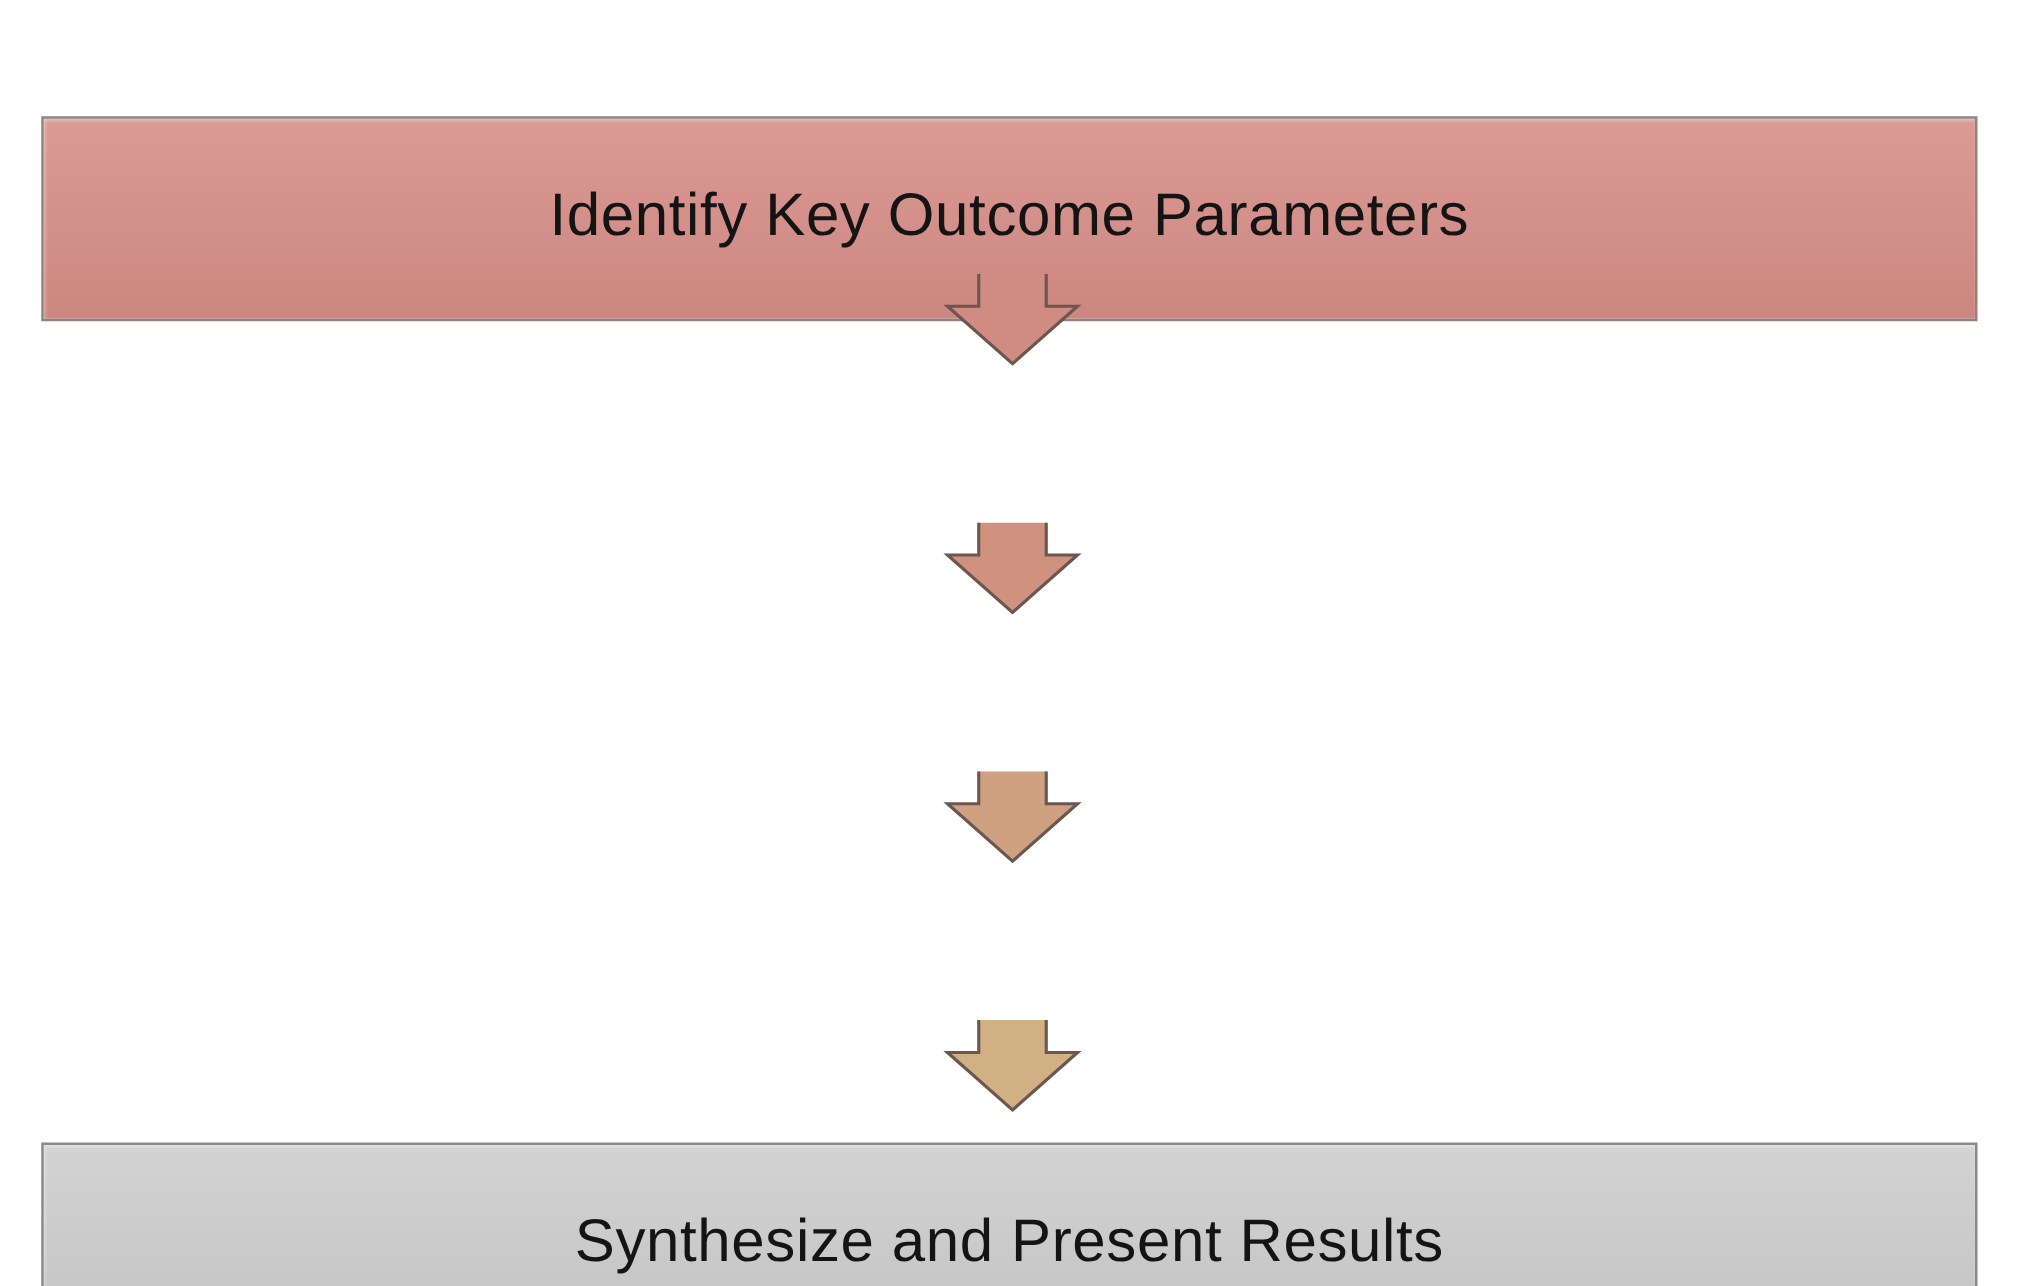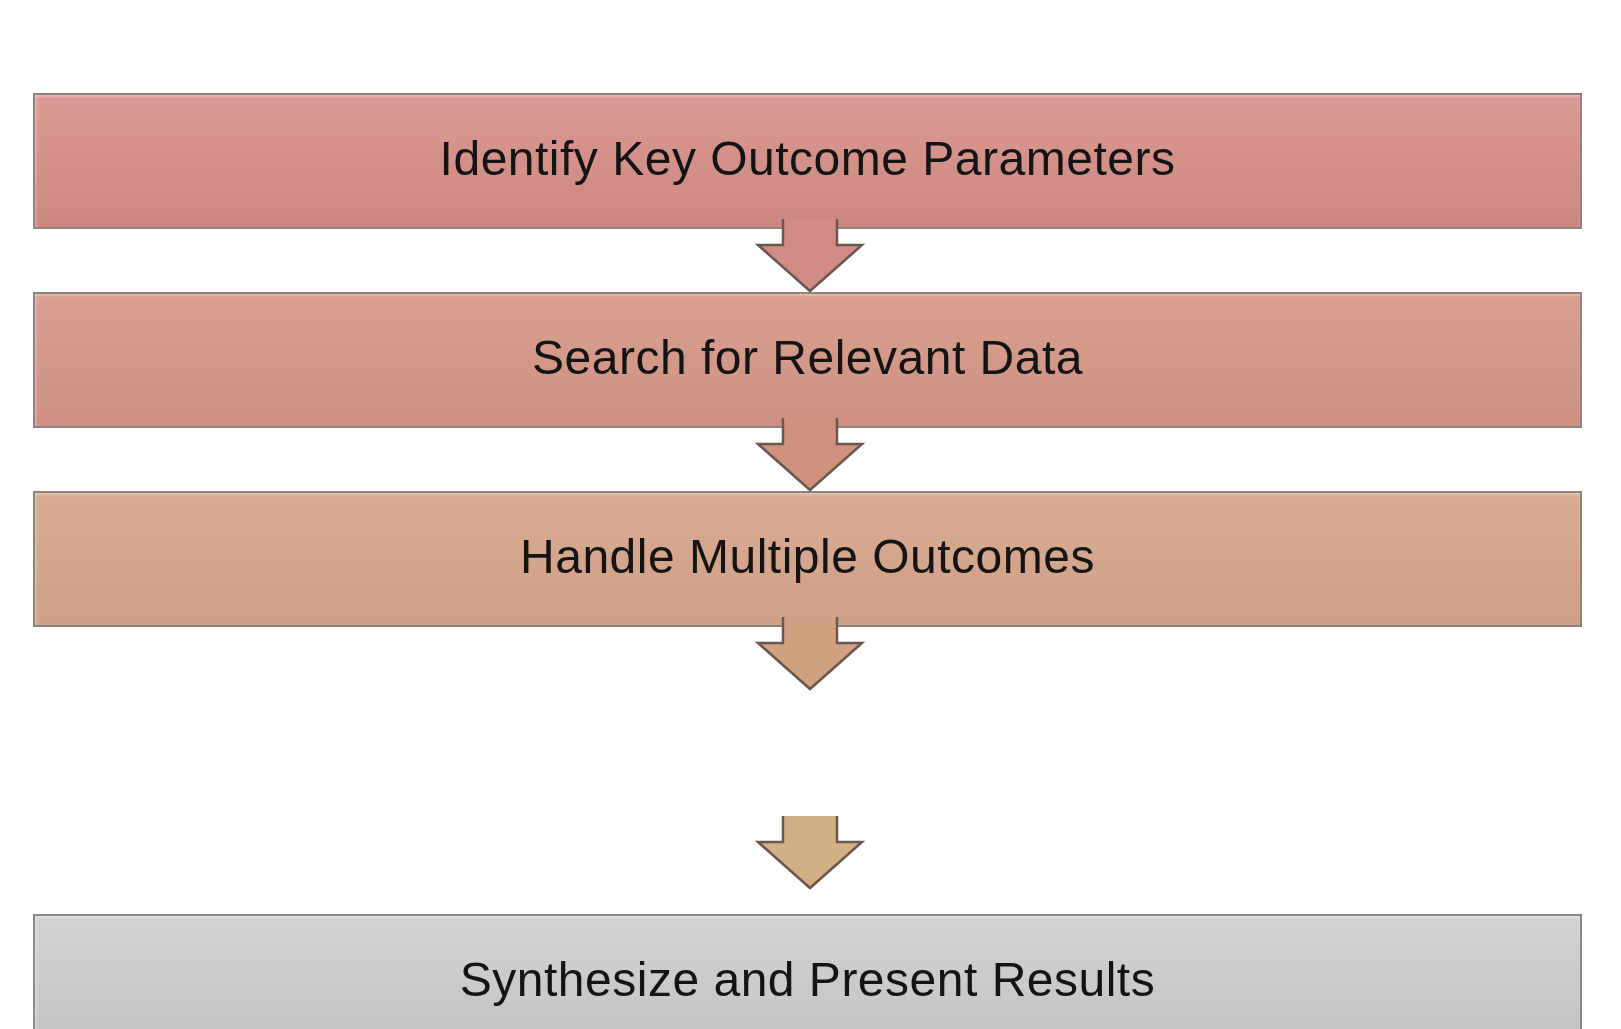--- a/index.html
+++ b/index.html
@@ -12,21 +12,21 @@
     width: 1621px;
     height: 1029px;
     background: #ffffff;
     overflow: hidden;
     font-family: "Liberation Sans", sans-serif;
   }
   .step {
     position: absolute;
     left: 33px;
     width: 1549px;
-    height: 136px;
+    height: 164px;
     box-sizing: border-box;
     border: 2px solid #8e8683;
     display: flex;
     align-items: center;
     justify-content: center;
     z-index: 1;
     box-shadow: inset 0 2px 2px rgba(255,255,255,0.28), inset 2px 0 2px rgba(255,255,255,0.22);
   }
   .step-label {
     font-size: 48px;
@@ -62,33 +62,27 @@
   <div id="s1" class="step" style="background: linear-gradient(rgb(219, 155, 148), rgb(204, 134, 128)); border-color: rgb(143, 131, 128);">
     <span class="step-label">Identify Key Outcome Parameters</span>
   </div>
 
   <div id="a1" class="flow-arrow">
     <svg width="114" height="74" viewBox="0 0 114 74" xmlns="http://www.w3.org/2000/svg">
       <path d="M30 0 L30 26 L5 26 L57 72 L109 26 L84 26 L84 0" stroke-width="2.5" stroke-linejoin="miter" fill="#d08b82" stroke="#6b5750"></path>
     </svg>
   </div>
 
-  <div id="s2" class="step" style="background: linear-gradient(rgb(216, 160, 144), rgb(205, 144, 129)); border-color: rgb(143, 131, 128);">
-    <span class="step-label">Search for Relevant Data</span>
-  </div>
 
   <div id="a2" class="flow-arrow">
     <svg width="114" height="74" viewBox="0 0 114 74" xmlns="http://www.w3.org/2000/svg">
       <path d="M30 0 L30 26 L5 26 L57 72 L109 26 L84 26 L84 0" stroke-width="2.5" stroke-linejoin="miter" fill="#d0927f" stroke="#6b5750"></path>
     </svg>
   </div>
 
-  <div id="s3" class="step" style="background: linear-gradient(rgb(216, 172, 147), rgb(207, 159, 134)); border-color: rgb(143, 131, 128);">
-    <span class="step-label">Handle Multiple Outcomes</span>
-  </div>
 
   <div id="a3" class="flow-arrow">
     <svg width="114" height="74" viewBox="0 0 114 74" xmlns="http://www.w3.org/2000/svg">
       <path d="M30 0 L30 26 L5 26 L57 72 L109 26 L84 26 L84 0" stroke-width="2.5" stroke-linejoin="miter" fill="#cfa181" stroke="#6b5750"></path>
     </svg>
   </div>
 
 
   <div id="a4" class="flow-arrow">
     <svg width="114" height="74" viewBox="0 0 114 74" xmlns="http://www.w3.org/2000/svg">

